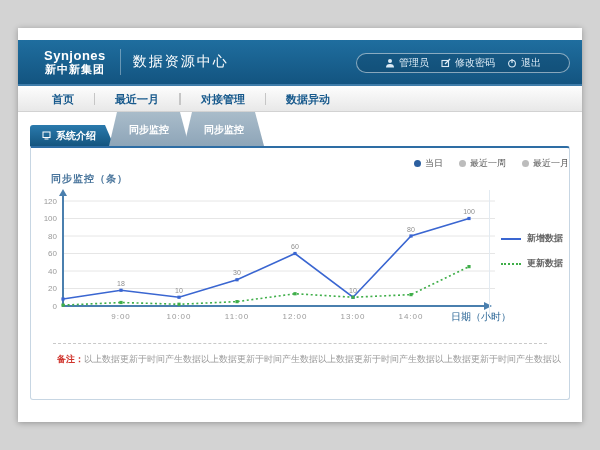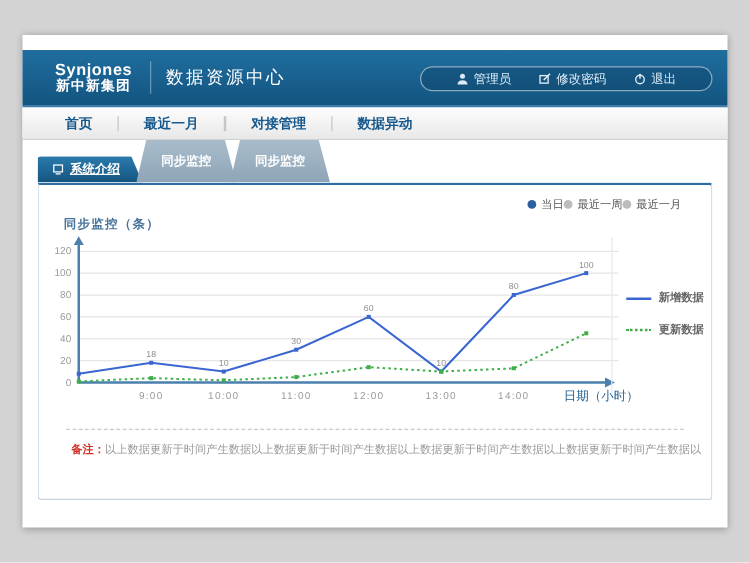--- a/index.html
+++ b/index.html
@@ -12,45 +12,45 @@
   
   .app-header{ position:absolute; left:0; top:12px; right:0; height:46px;
     background:linear-gradient(#1f6e9f,#135480);
     border-bottom:2px solid #3f7ca9; display:flex; align-items:center; }
   .logo{ margin-left:26px; color:#fff; text-align:center; line-height:1.1; }
   .logo .brand{ font-size:13px; font-weight:bold; letter-spacing:.5px; }
   .logo .company{ font-size:11px; font-weight:bold; letter-spacing:1px; }
   .hsep{ width:1px; height:26px; background:rgba(255,255,255,.35); margin:0 12px 0 14px; }
   .app-title{ color:#fff; font-size:14px; letter-spacing:2px; }
   .user-pill{ position:absolute; right:12px; top:13px; height:20px; display:flex; align-items:center;
-    gap:22px; padding:0 28px; border:1px solid rgba(255,255,255,.5); border-radius:11px;
+    gap:12px; padding:0 28px; border:1px solid rgba(255,255,255,.5); border-radius:11px;
     background:rgba(10,55,88,.30); }
   .user-item{ display:flex; align-items:center; gap:4px; color:#dcebf6; font-size:10px; cursor:pointer; }
   .user-item svg{ display:block; }
 
   
   .nav{ position:absolute; left:0; top:58px; right:0; height:26px;
     background:linear-gradient(#fdfdfd,#e8e8e8); border-bottom:1px solid #d2d2d2;
     display:flex; align-items:center; padding-left:14px; }
   .nav-item{ color:#17598c; font-size:11px; font-weight:bold; padding:16px 20px; line-height:26px; cursor:pointer; }
   .nav-sep{ width:1px; height:12px; background:#c6c6c6; }
 
   
   .tabs{ position:absolute; left:12px; top:97px; height:21px; display:flex; align-items:flex-end; }
   .tab{ height:21px; line-height:21px; color:#fff; font-size:10px; font-weight:bold;
         padding:0 18px 0 12px; display:flex; align-items:center; gap:5px; cursor:pointer; }
   .tab.active{ background:linear-gradient(#2a7aad,#14557f);
-        clip-path:polygon(0 0,calc(100% - 9px) 0,100% 100%,0 100%); border-radius:3px 0 0 0;text-decoration:underline; }
+        clip-path:polygon(0 0,calc(100% - 9px) 0,100% 100%,0 100%); border-radius:3px 0 0 0; }
   .tab.inactive{ height:34px; line-height:19px; background:linear-gradient(#a9bcca,#8ea5b8);
         clip-path:polygon(8px 0,calc(100% - 9px) 0,100% 100%,0 100%); margin-left:-5px; padding:0 20px; }
 
   
   .panel{ position:absolute; left:12px; right:12px; top:118px; bottom:22px; background:#fff;
     border:1px solid #c7d6e3; border-top:2px solid #2e6da4; border-radius:0 3px 3px 3px; }
-  .periods{ position:absolute; top:9px; right:24px; display:flex; }
+  .periods{ position:absolute; top:9px; right:0; display:flex; gap:16px; }
   .period{ display:flex; align-items:center; gap:4px; font-size:9px; color:#555; cursor:pointer; }
   .dot{ width:7px; height:7px; border-radius:50%; background:#bcbcbc; }
   .period.selected .dot{ background:#2c5f9f; }
   .ylabel{ position:absolute; top:24px; left:20px; font-size:10px; font-weight:bold; color:#49759c; letter-spacing:1px; }
   #chart{ position:absolute; left:2px; top:40px; }
   .xlabel{ position:absolute; left:420px; top:162px; font-size:10px; font-weight:normal; color:#1d5c8f; }
   .legend-divider{ position:absolute; left:458px; top:42px; width:1px; height:126px; background:#e2eaf1; }
   .legend{ position:absolute; left:470px; top:84px; }
   .legend-row{ display:flex; align-items:center; gap:6px; margin-bottom:12px; font-size:9px; color:#666;font-weight:bold; }
   .sample{ width:20px; height:0; }

